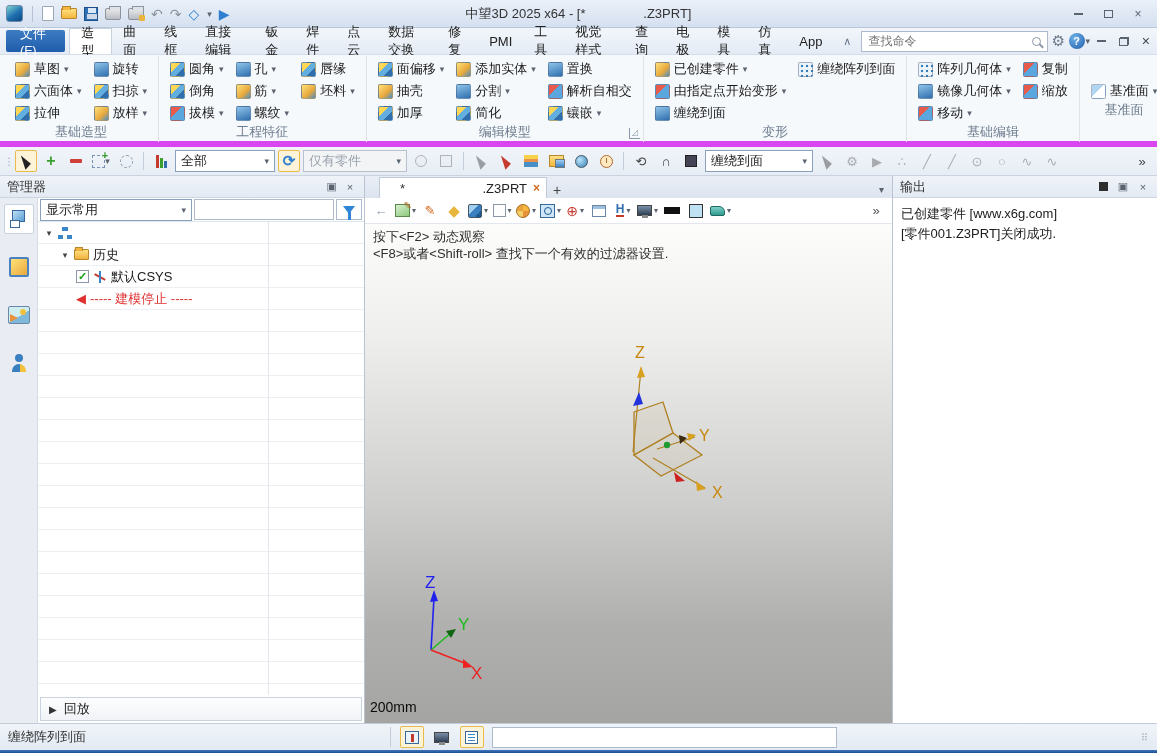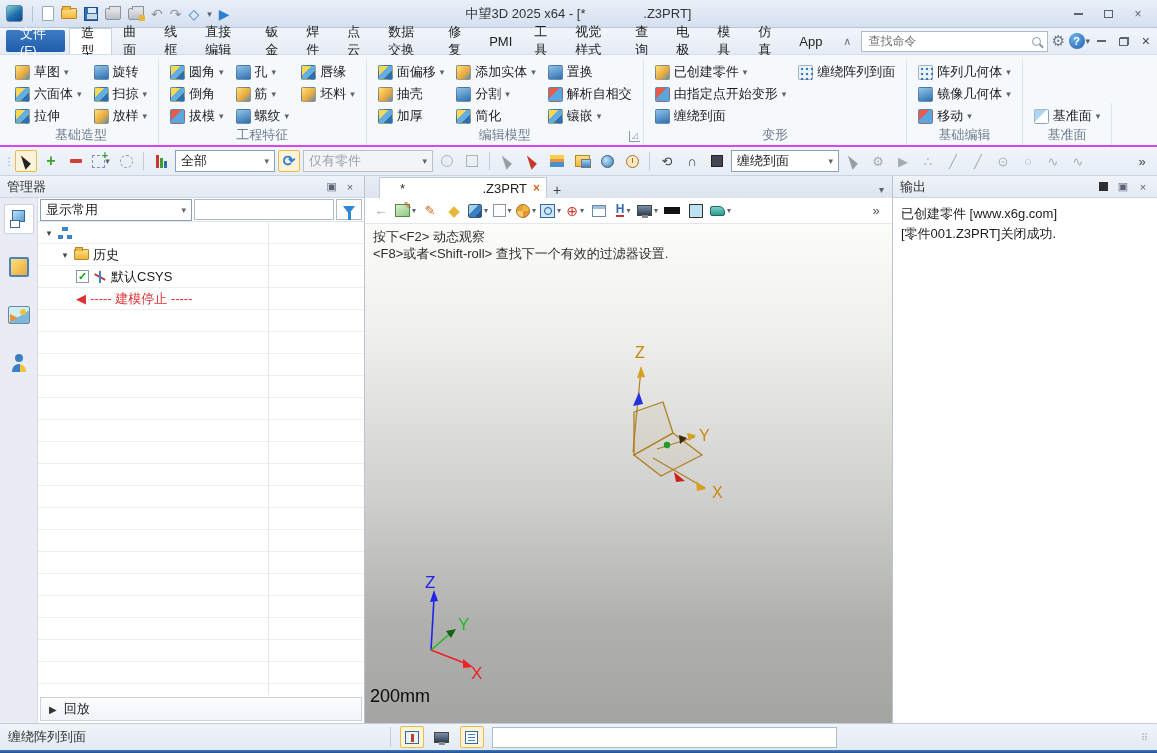--- a/index.html
+++ b/index.html
@@ -41,21 +41,21 @@
   .mchevron{margin-left:4px;align-self:center;color:#67758a;font-size:11px;padding:0 6px}
   .msearch{align-self:center;width:215px;height:21px;background:#fff;border:1px solid #aebbcd;display:flex;align-items:center;padding:0 6px;margin-left:4px}
   .msearch input{border:none;outline:none;flex:1;font:12px "Liberation Sans",sans-serif;color:#444;background:transparent}
   .mag{width:9px;height:9px;border:1.5px solid #8a96a6;border-radius:50%;position:relative;flex:none}
   .mag::after{content:"";position:absolute;width:5px;height:1.5px;background:#8a96a6;transform:rotate(45deg);right:-4px;bottom:-2px}
   .mico{align-self:center;display:flex;align-items:center;justify-content:center;width:24px;height:22px;color:#6e7a8a;font-size:15px}
   .helpico{width:16px;height:16px;border-radius:50%;background:radial-gradient(circle at 35% 30%,#6db2e8,#1f5dad);color:#fff;font-size:11px;font-weight:bold;display:flex;align-items:center;justify-content:center}
   .smallcaret{font-size:9px;color:#5a6370;margin-left:1px}
 
   
-  #ribbon{position:absolute;left:0;top:55px;width:1157px;height:92px;background:#f6f9fc;border-bottom:2px solid #d946ef;display:flex;align-items:flex-end;padding:2px 4px 0 4px}
+  #ribbon{position:absolute;left:0;top:55px;width:1157px;height:92px;background:#f6f9fc;border-bottom:6px solid #d946ef;display:flex;align-items:center;padding:2px 4px 0 4px}
   .rgroup{display:flex;flex-direction:column;padding:2px 6px 0 6px;border-right:1px solid #dde4ec;position:relative}
   .rcols{display:flex;flex:1;gap:2px}
   .rcol{display:flex;flex-direction:column}
   .ritem{height:22px;display:flex;align-items:center;gap:4px;padding:0 5px;border-radius:2px;white-space:nowrap}
   .ric{width:15px;height:15px;border-radius:2px;flex:none;border:1px solid rgba(90,110,140,.5)}
   .ic-a{background:linear-gradient(135deg,#ffd754 0 36%,#62aede 36% 68%,#2f6fae 68%)}
   .ic-b{background:linear-gradient(160deg,#8fc4ea,#2f6fae)}
   .ic-c{background:linear-gradient(135deg,#ffe27a,#e8a83c 60%,#4a90c8)}
   .ic-d{background:linear-gradient(135deg,#e85a4a 0 40%,#5aa7e0 40%)}
   .ic-grid{background:#eef4fb;background-image:radial-gradient(circle at 3px 3px,#2f7fc0 1.3px,transparent 1.6px);background-size:5px 5px}
@@ -167,21 +167,21 @@
   .monitor::after{content:"";position:absolute;left:4px;bottom:-3px;width:6px;height:3px;background:#888}
   .blackbar{width:16px;height:7px;background:#111}
   .bluesq{width:14px;height:14px;background:#bfe2f2;border:1px solid #333}
   .wedge{width:15px;height:10px;background:linear-gradient(#7fd0c8,#2f9a90);border-radius:2px 6px 2px 2px;border:1px solid #1d6a62}
   .sketchpl{width:15px;height:13px;background:linear-gradient(150deg,#d8f0d0,#8ec87e);border:1px solid #5a8a4a;position:relative}
   .sketchpl::after{content:"✎";position:absolute;right:-3px;top:-5px;font-size:10px;color:#b06a2a}
   #canvas{flex:1;position:relative;background:linear-gradient(180deg,#fcfcfb 0%,#efefee 22%,#cfcfce 55%,#b0b0af 80%,#a4a4a3 100%)}
   .hint{position:absolute;left:8px;color:#2e2e2e}
   #hint1{top:4px}
   #hint2{top:21px}
-  #scale-label{position:absolute;left:5px;bottom:16px;font-size:18px;color:#0a0a0a}
+  #scale-label{position:absolute;left:5px;bottom:8px;font-size:14px;color:#0a0a0a}
   #csys-svg{position:absolute;left:230px;top:118px}
   #triad-svg{position:absolute;left:38px;top:348px}
 
   
   #output{position:absolute;left:892px;top:0;width:265px;height:547px;background:#fff;border-left:1px solid #b9c3d2;display:flex;flex-direction:column}
   #out-body{flex:1;padding:6px 8px;color:#1b1b1b;line-height:20px}
   .pinbox{width:9px;height:9px;background:#2e2e2e}
 
   
   #status{position:absolute;left:0;top:723px;width:1157px;height:27px;background:linear-gradient(#f0f4f9,#e3eaf3);border-top:1px solid #c3ccd9;display:flex;align-items:center;padding:0 8px;color:#333}
@@ -444,20 +444,30 @@
             <span class="ric ic-b"></span>
             <span>镜像几何体</span>
             <span class="rcaret">▾</span>
           </div>
           <div class="ritem">
             <span class="ric ic-d"></span>
             <span>移动</span>
             <span class="rcaret">▾</span>
           </div>
         </div>
+        <div class="rcol">
+          <div class="ritem">
+            <span class="ric ic-d"></span>
+            <span>复制</span>
+          </div>
+          <div class="ritem">
+            <span class="ric ic-d"></span>
+            <span>缩放</span>
+          </div>
+        </div>
       </div>
       <div class="rglabel">基础编辑</div>
     </div>
     <div class="rgroup">
       <div class="rcols">
         <div class="rcol">
           <div class="ritem">
             <span class="ric ic-plane"></span>
             <span>基准面</span>
             <span class="rcaret">▾</span>
@@ -494,21 +504,21 @@
         <i style="height:7px;background:#2f6fae"></i>
       </span>
     </span>
   <span class="combo" style="width:100px">
       <span class="cv">全部</span>
       <span class="ca">▾</span>
     </span>
   <span class="tbi on">
       <span class="reuse">⟳</span>
     </span>
-  <span class="combo dis" style="width:130px">
+  <span class="combo dis" style="width:104px">
       <span class="cv">仅有零件</span>
       <span class="ca">▾</span>
     </span>
   <span class="tbi dis">
       <span class="sqico" style="border-radius:50%"></span>
     </span>
   <span class="tbi dis">
       <span class="sqico"></span>
     </span>
   <span class="tsep"></span>

